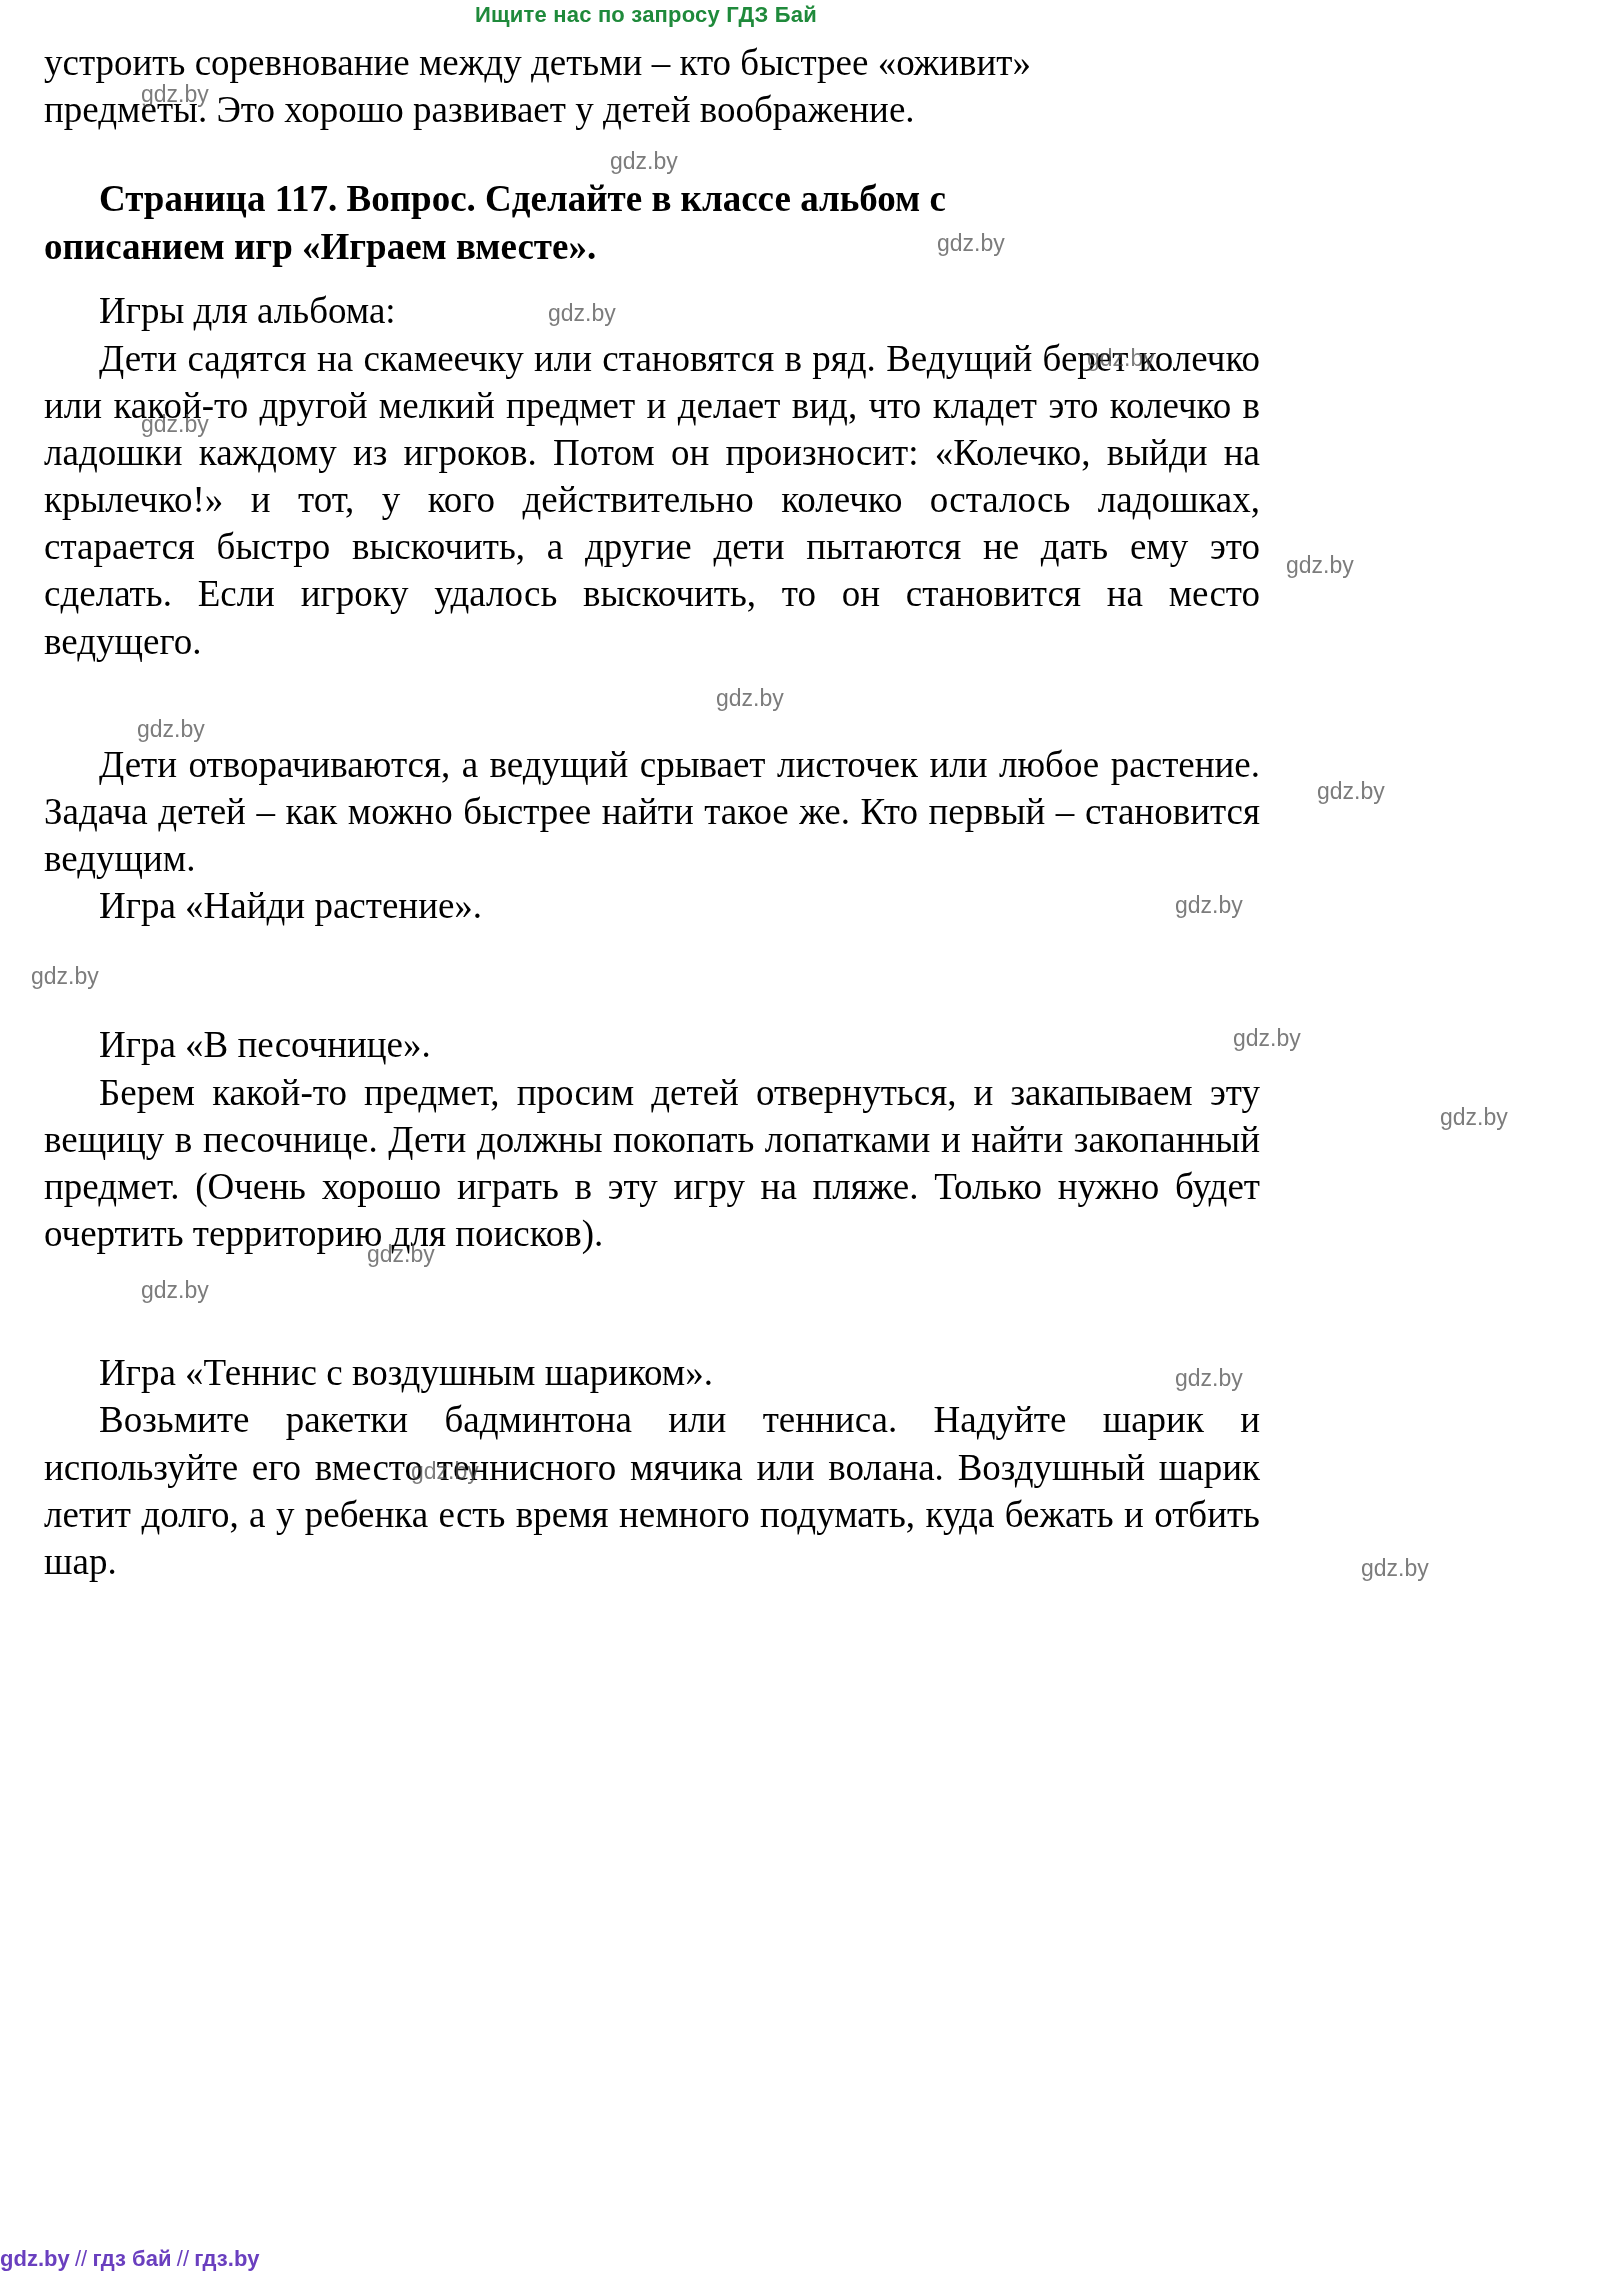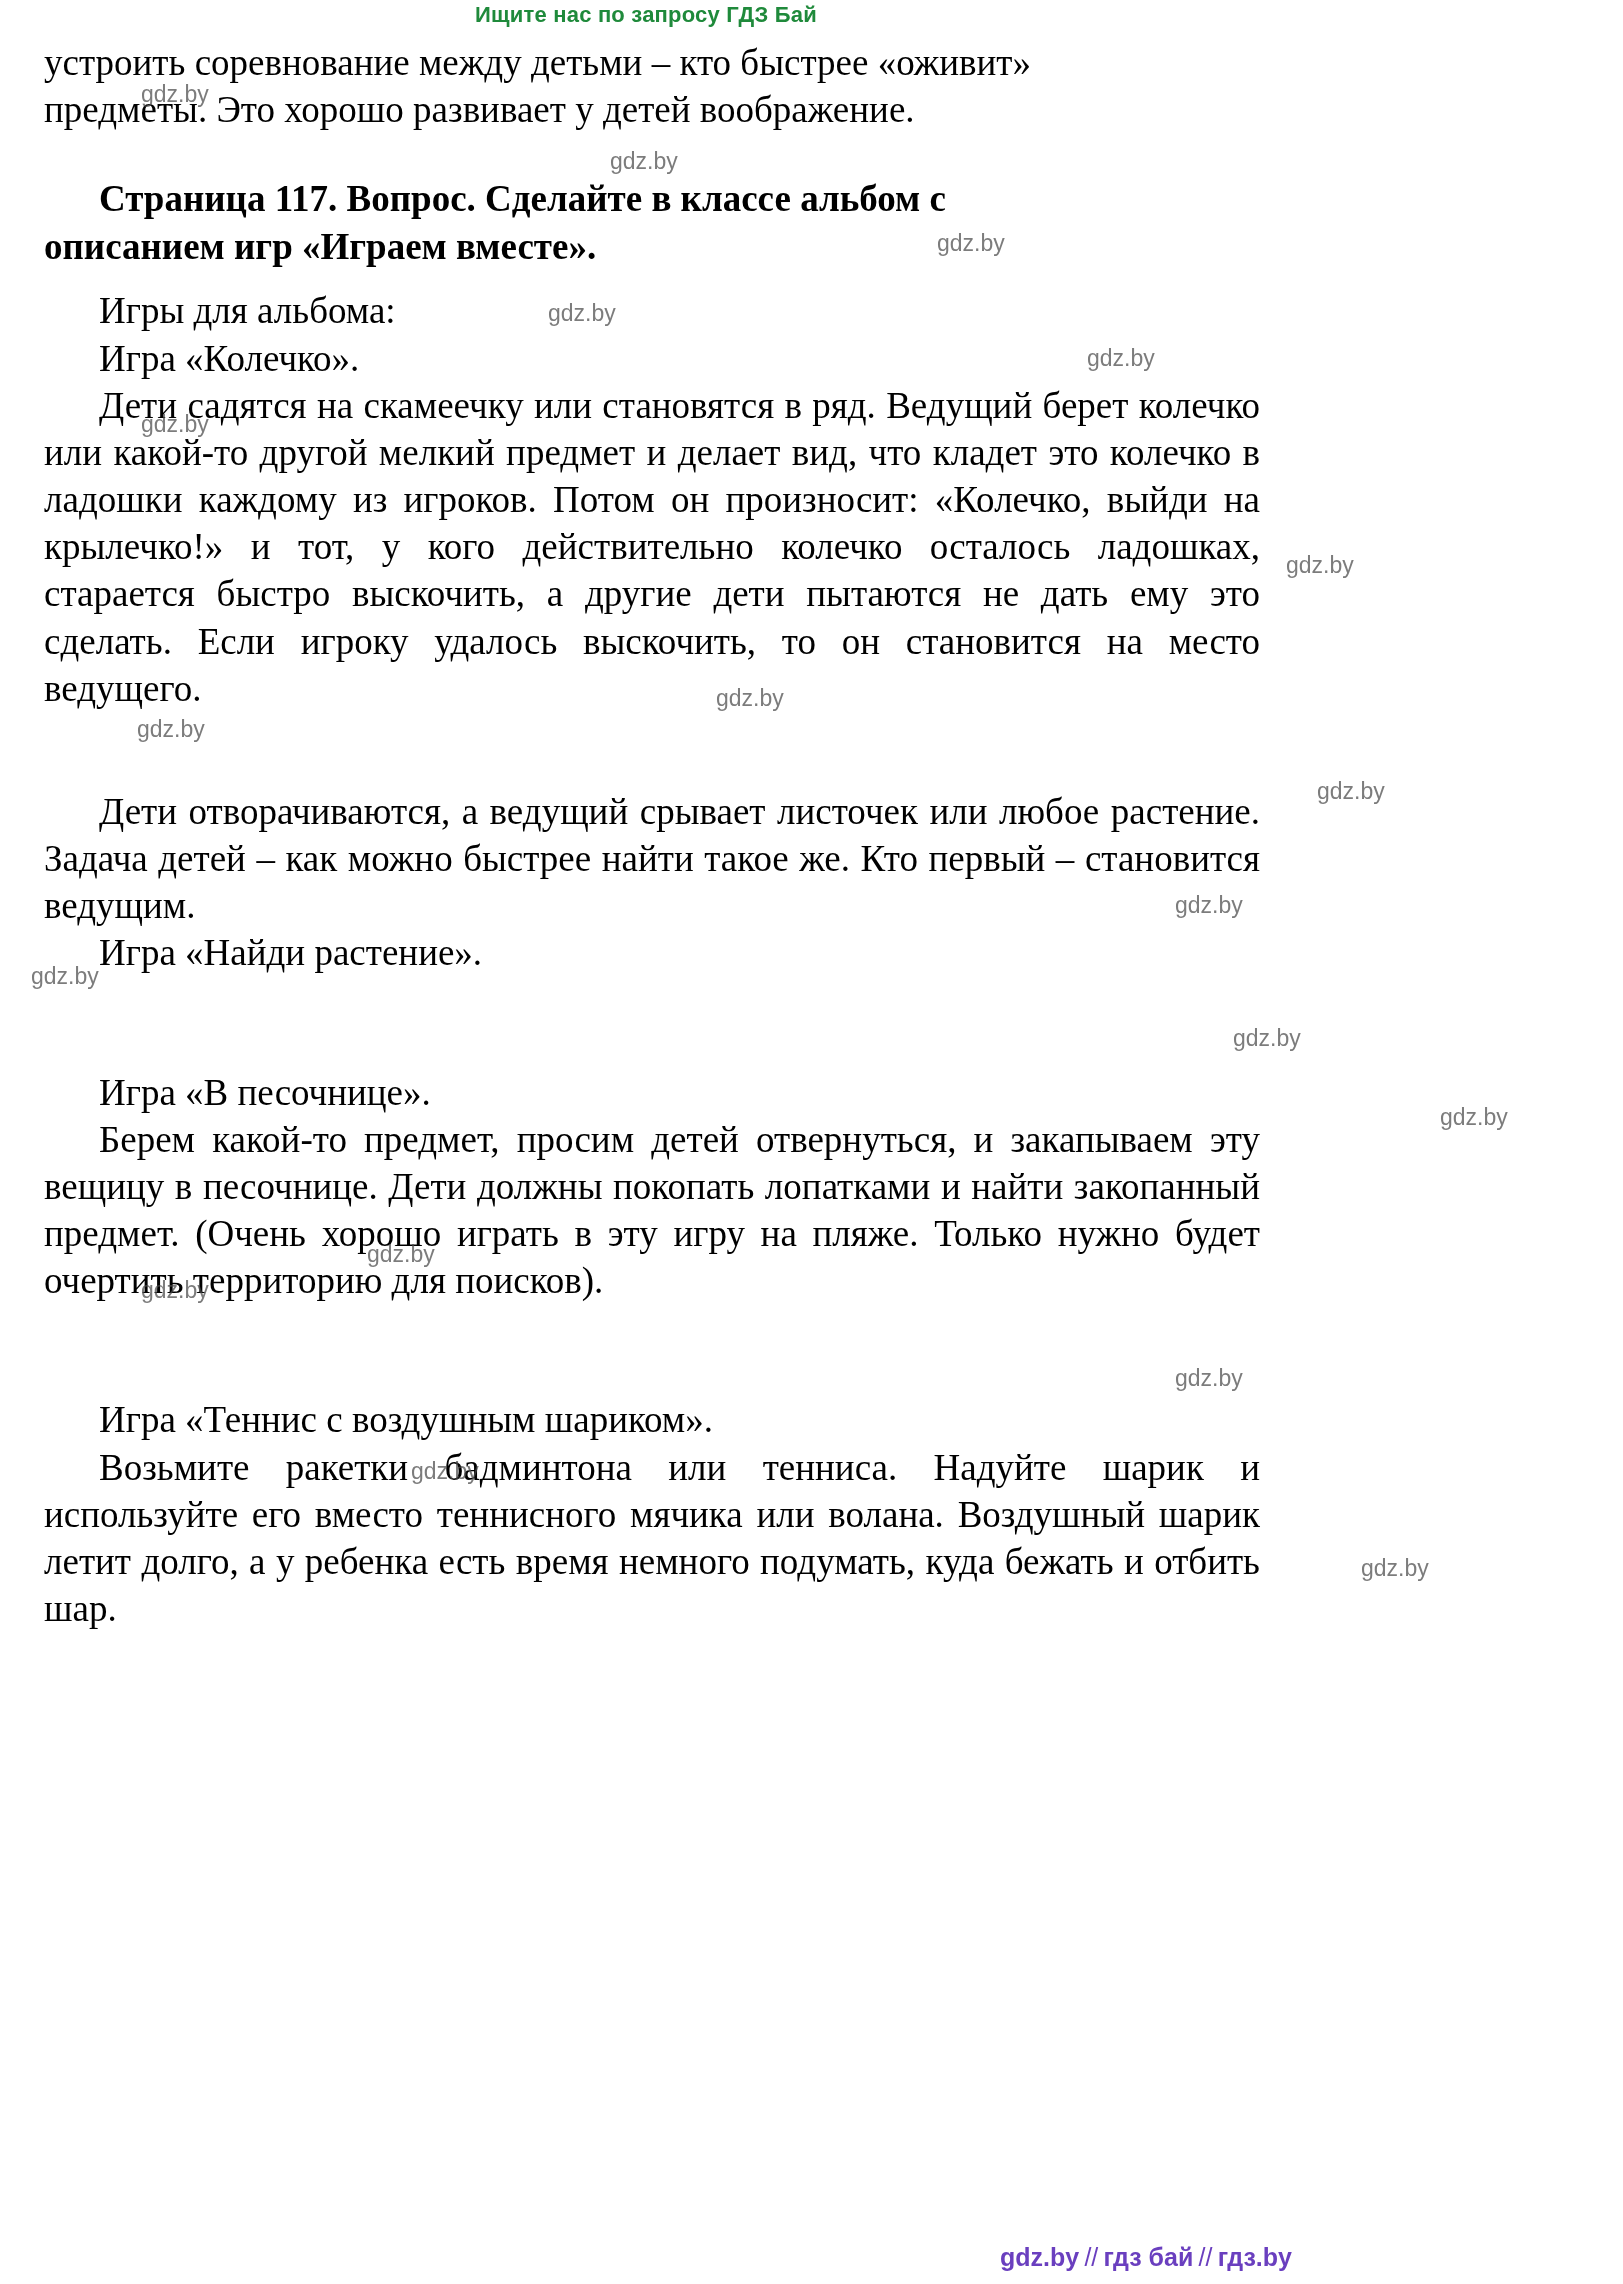--- a/index.html
+++ b/index.html
@@ -73,23 +73,23 @@
     white-space: nowrap;
     pointer-events: none;
     font-weight: 400;
   }
 
   .footer {
     position: absolute;
     left: 0;
     bottom: 12.4px;
     width: 100%;
-    text-align: right;
+    text-align: left;
     font-family: "Liberation Sans", sans-serif;
-    font-size: 25px;
+    font-size: 22px;
     color: #6a3fbf;
     font-weight: bold;
     margin-top: 19px;
   }
   .footer .sep {
     color: #6a3fbf;
     font-weight: normal;
     padding: 0 5.3px;
   }
   .footer .w { color: #6a3fbf; }
@@ -107,21 +107,20 @@
     <p>предметы. Это хорошо развивает у детей воображение.</p>
 
     <div class="gap-md"></div>
 
     <p class="bold indent">Страница 117. Вопрос. Сделайте в классе альбом с</p>
     <p class="bold">описанием игр «Играем вместе».</p>
 
     <div class="gap-sm"></div>
 
     <p class="indent">Игры для альбома:</p>
-    <p class="indent">Игра «Колечко».</p>
     <p class="indent">Дети садятся на скамеечку или становятся в ряд. Ведущий берет колечко или какой-то другой мелкий предмет и делает вид, что кладет это колечко в ладошки каждому из игроков. Потом он произносит: «Колечко, выйди на крылечко!» и тот, у кого действительно колечко осталось ладошках, старается быстро выскочить, а другие дети пытаются не дать ему это сделать. Если игроку удалось выскочить, то он становится на место ведущего.</p>
 
     <div class="gap-lg"></div>
 
     <p class="indent">Дети отворачиваются, а ведущий срывает листочек или любое растение. Задача детей – как можно быстрее найти такое же. Кто первый – становится ведущим.</p>
     <p class="indent">Игра «Найди растение».</p>
 
     <div class="gap-xl"></div>
 
     <p class="indent">Игра «В песочнице».</p>

